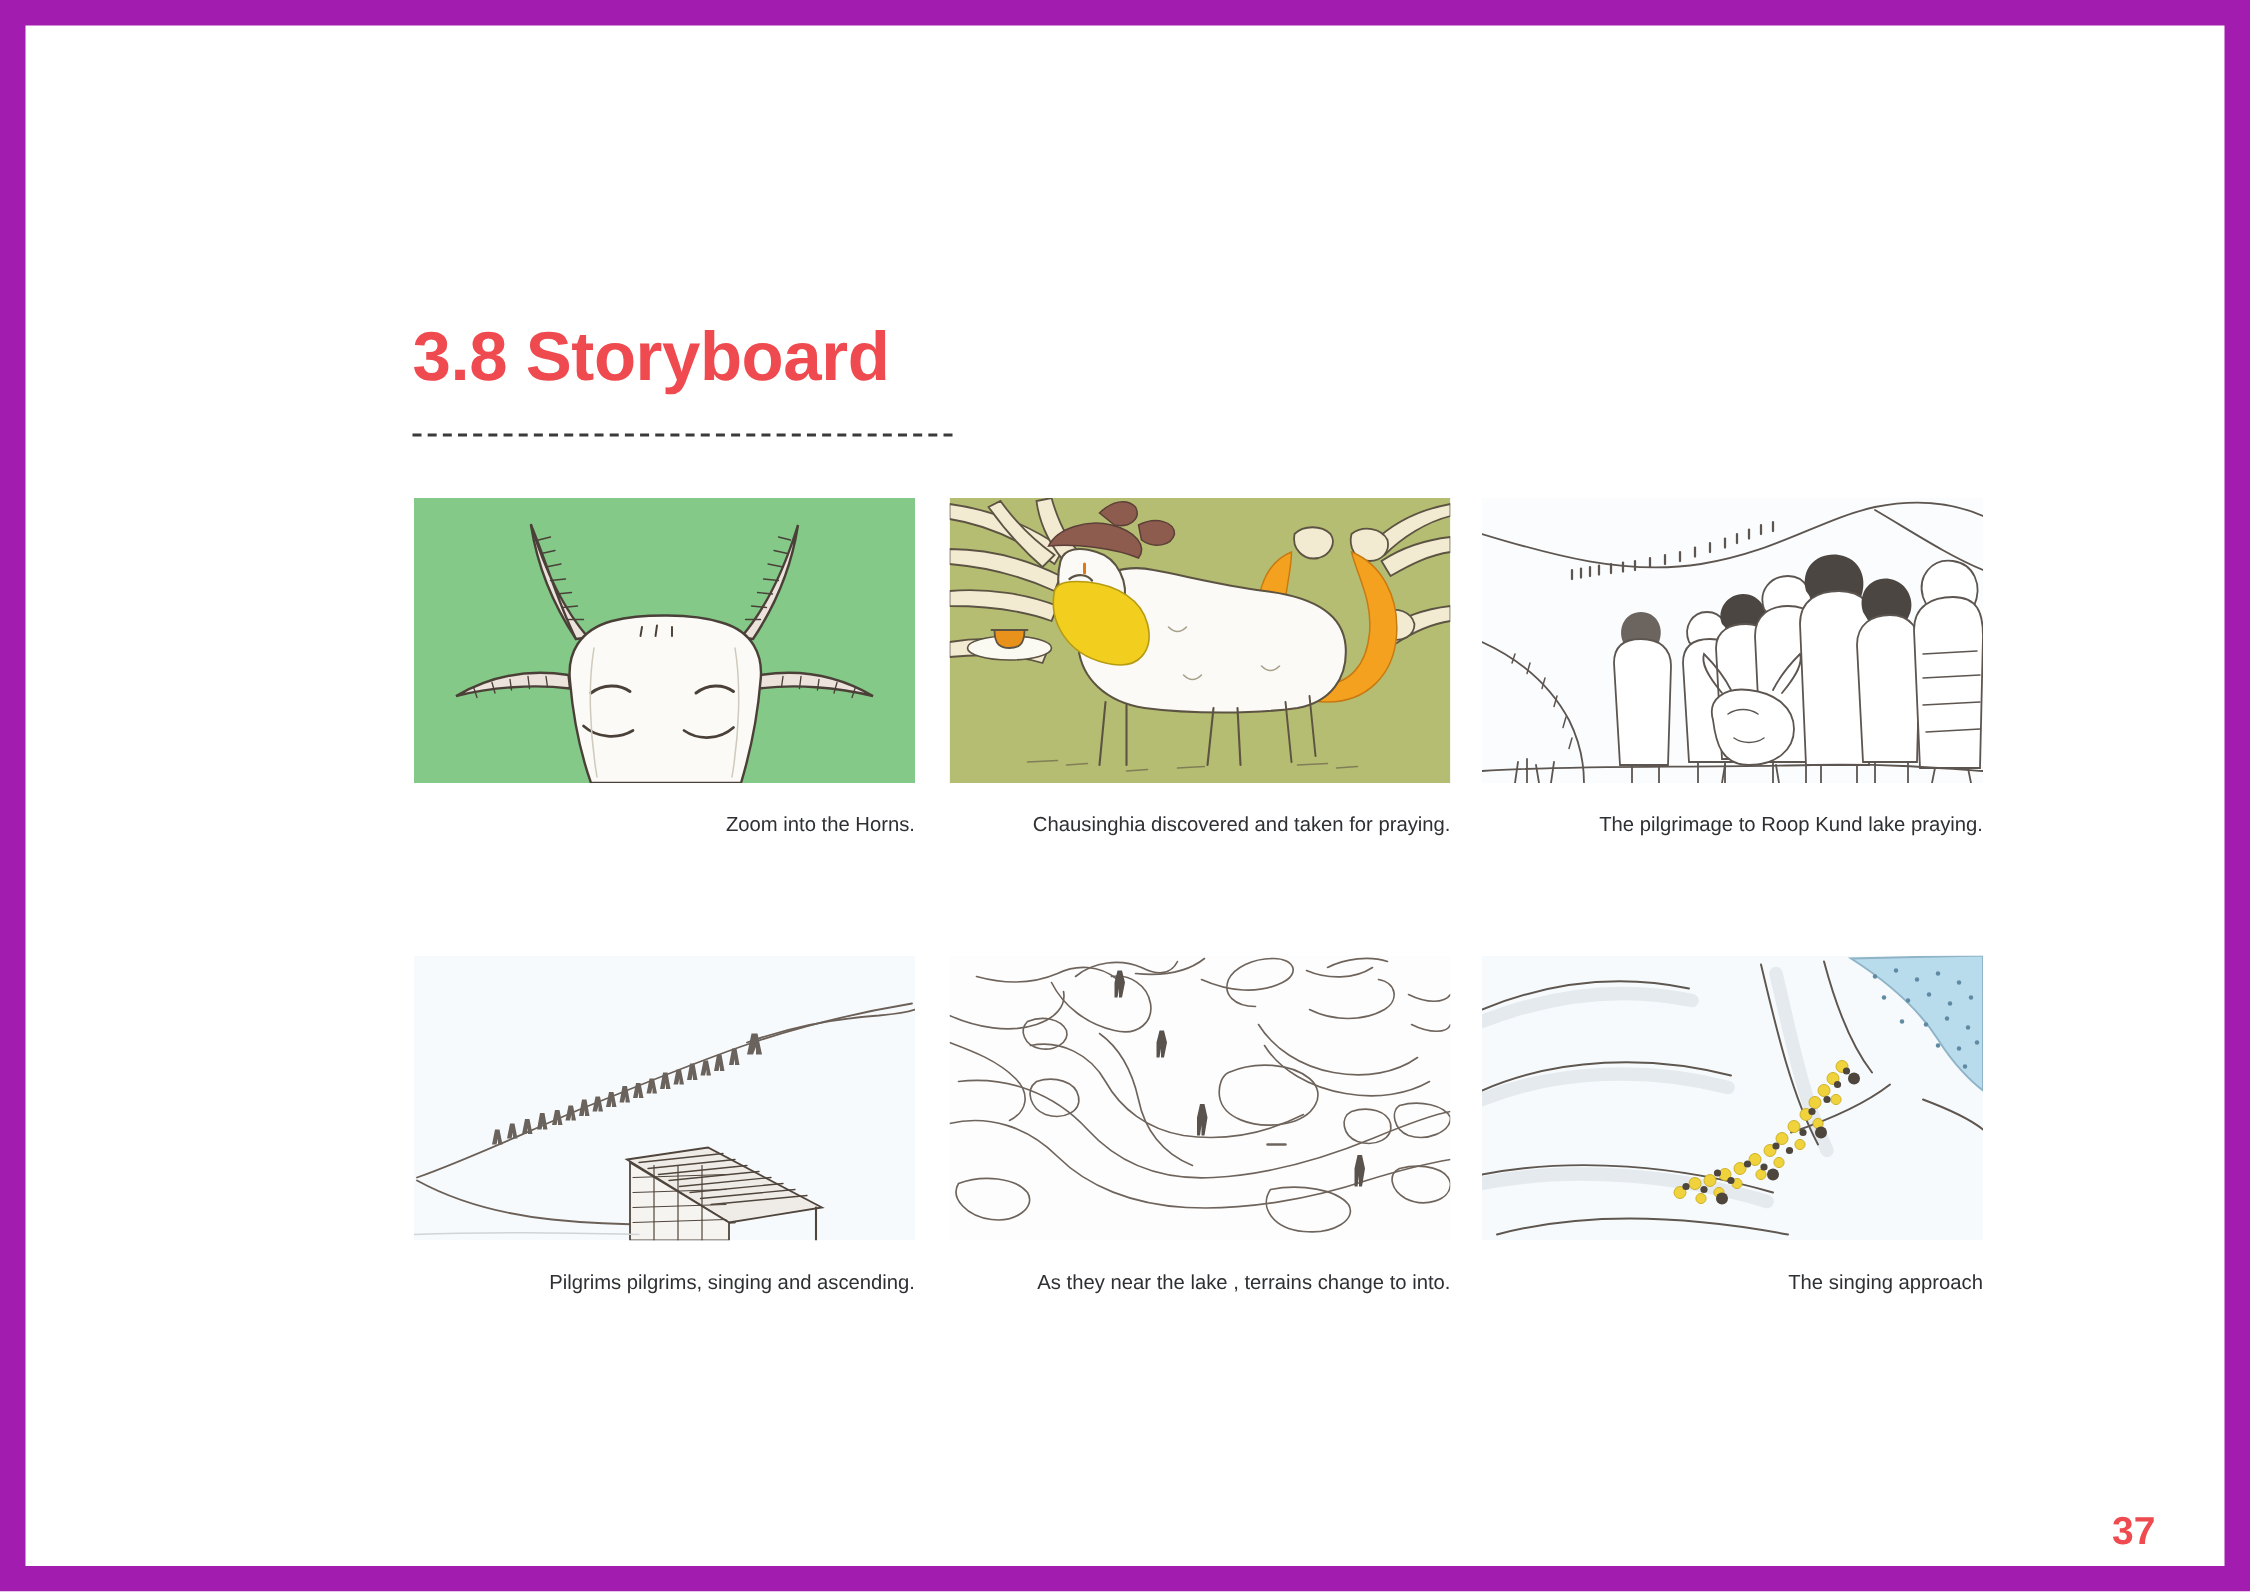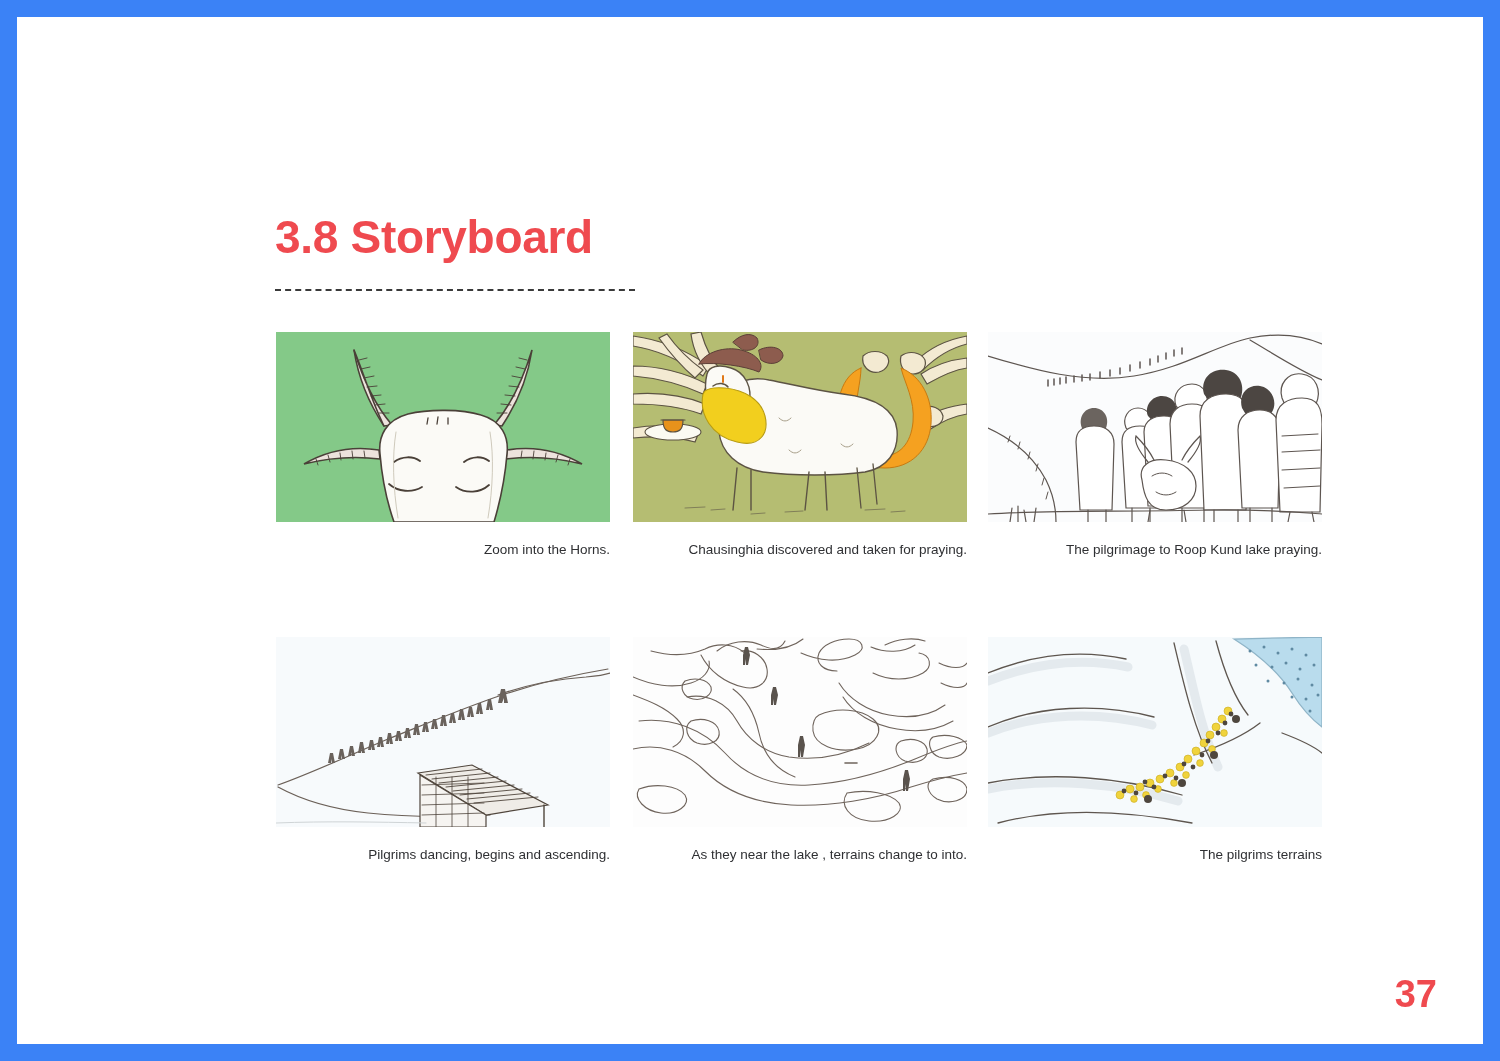--- a/index.html
+++ b/index.html
@@ -7,21 +7,21 @@
     padding: 0;
     background: #ffffff;
   }
   body {
     font-family: "Liberation Sans", sans-serif;
   }
   #page {
     position: relative;
     width: 1500px;
     height: 1061px;
-    background: #3b82f6;
+    background: #a21caf;
     box-sizing: border-box;
     overflow: hidden;
     text-decoration: underline;
   }
   #sheet {
     position: absolute;
     left: 17px;
     top: 17px;
     width: 1466px;
     height: 1027px;
@@ -62,22 +62,22 @@
     margin-top: 19px;
     font-size: 13.5px;
     color: #2f3033;
     text-align: right;
     line-height: 1.3;
     white-space: nowrap;
   }
   #page-number {
     position: absolute;
     right: 46px;
-    bottom: 28px;
-    font-size: 38px;
+    bottom: 8px;
+    font-size: 26px;
     font-weight: bold;
     color: #ef4a4f;
   }
 </style>
 </head>
 <body>
 
 <div id="page">
   <div id="sheet">
 
@@ -390,21 +390,21 @@
               <path d="M191 80 l2 -10 l3 0 l2 10 l-3 0 l0 -4 l-1 4 z"></path>
               <path d="M200 77 l2 -11 l3 0 l2 11 l-3 0 l0 -4 l-1 4 z"></path>
               <path d="M210 73 l2 -11 l3 0 l2 11 l-3 0 l0 -4 l-1 4 z"></path>
               <path d="M222 66 l3 -14 l4 0 l3 14 l-4 0 l0 -5 l-2 5 z"></path>
             </g>
 
             <path d="M0 186 C50 184 100 185 150 186" stroke="#cfd4d6" stroke-width="1"></path>
           </g>
         </svg>
       </div>
-      <div class="caption">Pilgrims dancing, begins and ascending.</div>
+      <div class="caption">Pilgrims pilgrims, singing and ascending.</div>
     </div>
 
     <div class="panel-cell" style="left:616px; top:620px;">
       <div class="panel-frame">
         <svg viewBox="0 0 334 190" xmlns="http://www.w3.org/2000/svg">
           <rect x="0" y="0" width="334" height="190" fill="#fdfdfd"></rect>
           <g fill="none" stroke="#6f645c" stroke-width="1.1" stroke-linecap="round">
 
             <path d="M18 14 C40 20 58 18 72 12 C84 6 100 6 112 16"></path>
             <path d="M0 40 C18 48 40 52 58 46 C70 42 78 34 76 24"></path>
@@ -536,19 +536,19 @@
                 <circle cx="237" cy="86" r="2.4"></circle>
               <circle cx="243" cy="77" r="2.4"></circle>
               <circle cx="160" cy="162" r="4"></circle>
                 <circle cx="194" cy="146" r="4"></circle>
               <circle cx="226" cy="118" r="4"></circle>
                 <circle cx="248" cy="82" r="4"></circle>
             </g>
           </g>
         </svg>
       </div>
-      <div class="caption">The pilgrims terrains</div>
+      <div class="caption">The singing approach</div>
     </div>
 
     <div id="page-number">37</div>
 
   </div>
 </div>
 
 </body></html>

